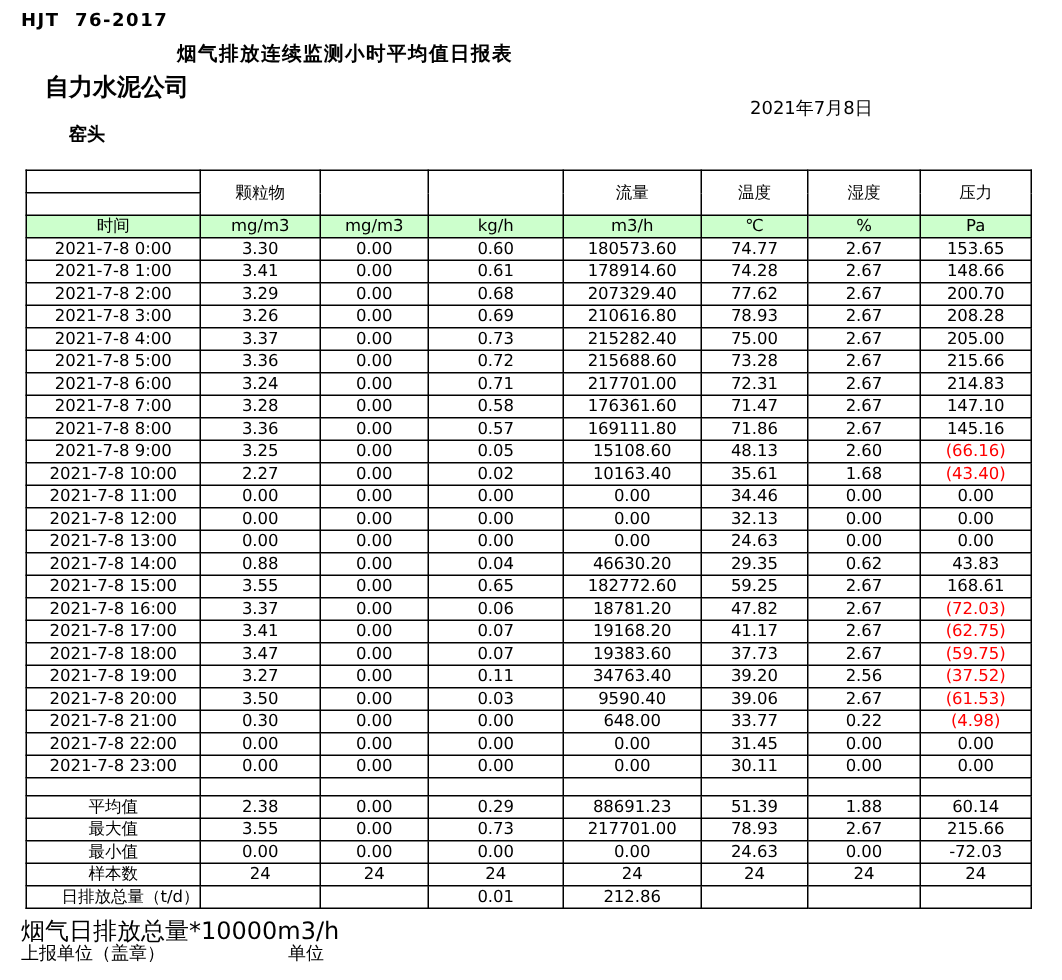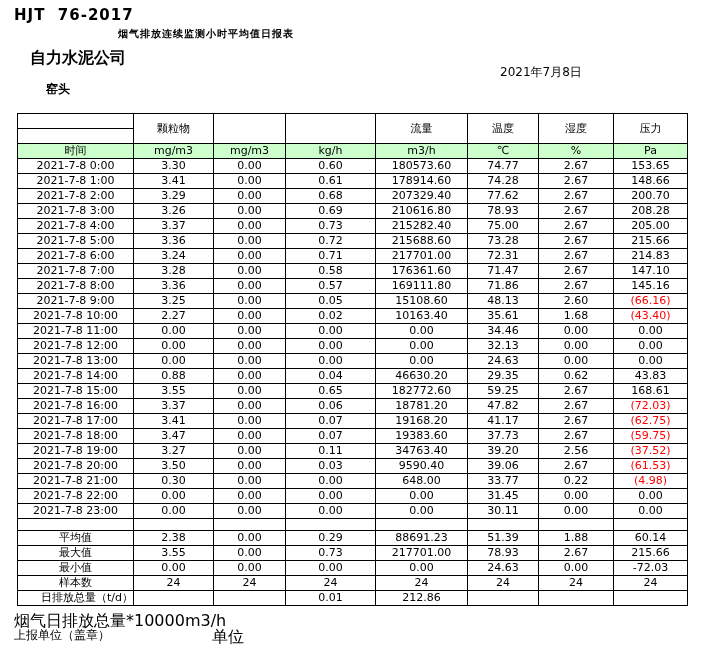--- a/index.html
+++ b/index.html
@@ -1,41 +1,41 @@
 <!DOCTYPE html>
 <html><head>
 <meta charset="utf-8">
 <style>
   html,body{margin:0;padding:0;}
   body{
     width:708px;height:653px;position:relative;background:#ffffff;
     font-family:"DejaVu Sans",sans-serif;color:#000;
   }
   .abs{position:absolute;white-space:pre;}
-  .std-no{left:14px;top:6px;font-size:15px;font-weight:bold;letter-spacing:1px;}
-  .title{left:118px;top:27px;font-size:10px;font-weight:bold;letter-spacing:1px;text-align:center;}
+  .std-no{left:14px;top:6px;font-size:12px;font-weight:bold;letter-spacing:1px;}
+  .title{left:118px;top:27px;font-size:13px;font-weight:bold;letter-spacing:1px;text-align:center;}
   .company{left:14px;top:48px;font-size:16px;font-weight:bold;margin-left:16px;}
   .station{left:14px;top:81px;font-size:12px;font-weight:bold;margin-left:32px;}
   .date{left:500px;top:64px;font-size:12px;}
   table{
     position:absolute;left:17px;top:113px;
     border-collapse:collapse;table-layout:fixed;
   }
   td{
     border:1px solid #000;text-align:center;vertical-align:middle;
     font-size:11px;height:14px;line-height:14px;padding:0;
     overflow:hidden;white-space:nowrap;
   }
   tr.green td{background:#ccffcc;}
   td.red{color:#ff0000;}
   td.label-left{text-align:right;padding-left:3px;}
   tr.spacer td{height:11px;line-height:11px;}
   .foot-note{left:14px;top:611px;font-size:16px;}
   .foot-report{left:14px;top:627px;font-size:12px;}
-  .foot-unit{left:212px;top:627px;font-size:16px;}
+  .foot-unit{left:192px;top:627px;font-size:12px;}
 </style>
 </head>
 <body>
 
 <div class="abs std-no">HJT  76-2017</div>
 <div class="abs title">烟气排放连续监测小时平均值日报表</div>
 <div class="abs company">自力水泥公司</div>
 <div class="abs station">窑头</div>
 <div class="abs date">2021年7月8日</div>
 

